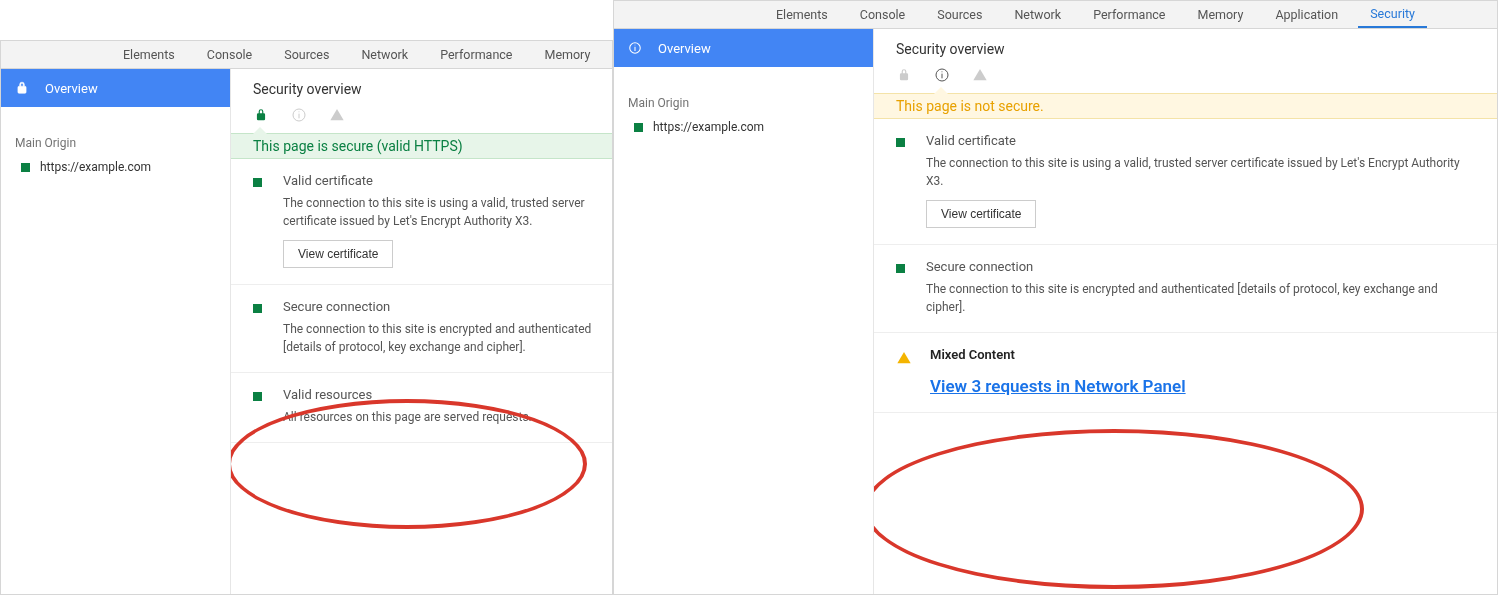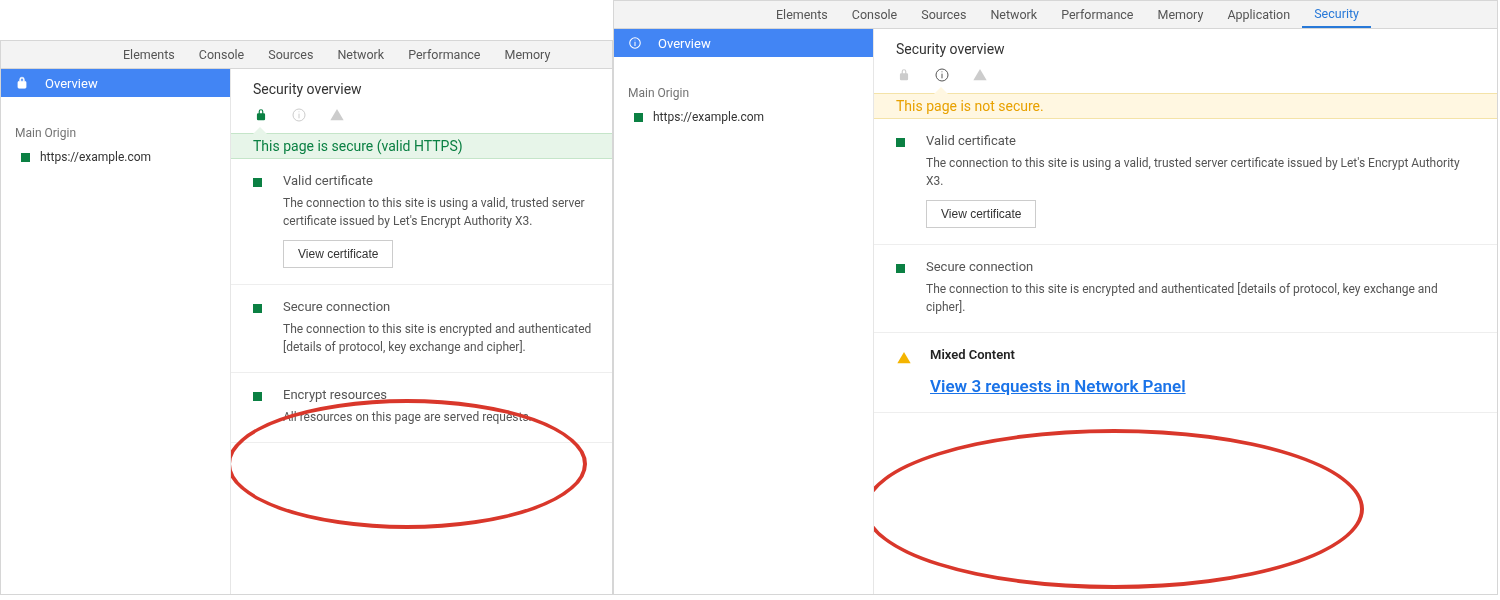--- a/index.html
+++ b/index.html
@@ -23,21 +23,21 @@
   .panel.left { width: 613px; margin-top: 40px; height: 555px; }
   .panel.right { width: 885px; height: 595px; }
   
   .tabstrip {
     display: flex;
     align-items: flex-start;
     height: 28px;
     background: #f3f3f3;
     border-bottom: 1px solid #d6d6d6;
     padding-left: 110px;
-    gap: 0;
+    gap: 8px;
   }
   .panel.right .tabstrip { padding-left: 150px; }
   .tab {
     padding: 0 12px;
     height: 100%;
     display: flex;
     align-items: center;
     color: #555;
     font-size: 12.5px;
     cursor: pointer;
@@ -54,21 +54,21 @@
   }
   .sidebar {
     width: 230px;
     border-right: 1px solid #e6e6e6;
     background: #fff;
     display: flex;
     flex-direction: column;
   }
   .panel.right .sidebar { width: 260px; }
   .overview-bar {
-    height: 28px;
+    height: 38px;
     background: #4285f4;
     color: #fff;
     display: flex;
     align-items: center;
     padding-left: 14px;
     gap: 16px;
     font-size: 13px;
   }
   .lock-white, .info-white {
     width: 14px; height: 14px; display:inline-block;
@@ -268,21 +268,21 @@
       <div class="block">
         <div class="ind"><span class="sq"></span></div>
         <div class="body2">
           <div class="block-title">Secure connection</div>
           <div class="block-desc">The connection to this site is encrypted and authenticated [details of protocol, key exchange and cipher].</div>
         </div>
       </div>
       <div class="block">
         <div class="ind"><span class="sq"></span></div>
         <div class="body2">
-          <div class="block-title">Encrypt resources</div>
+          <div class="block-title">Valid resources</div>
           <div class="block-desc">All resources on this page are served requests.</div>
         </div>
       </div>
       <div class="anno" style="left:-4px; top:330px; width:360px; height:130px;"></div>
     </div>
   </div>
 </div>
 
 <div class="panel right">
   <div class="tabstrip">

